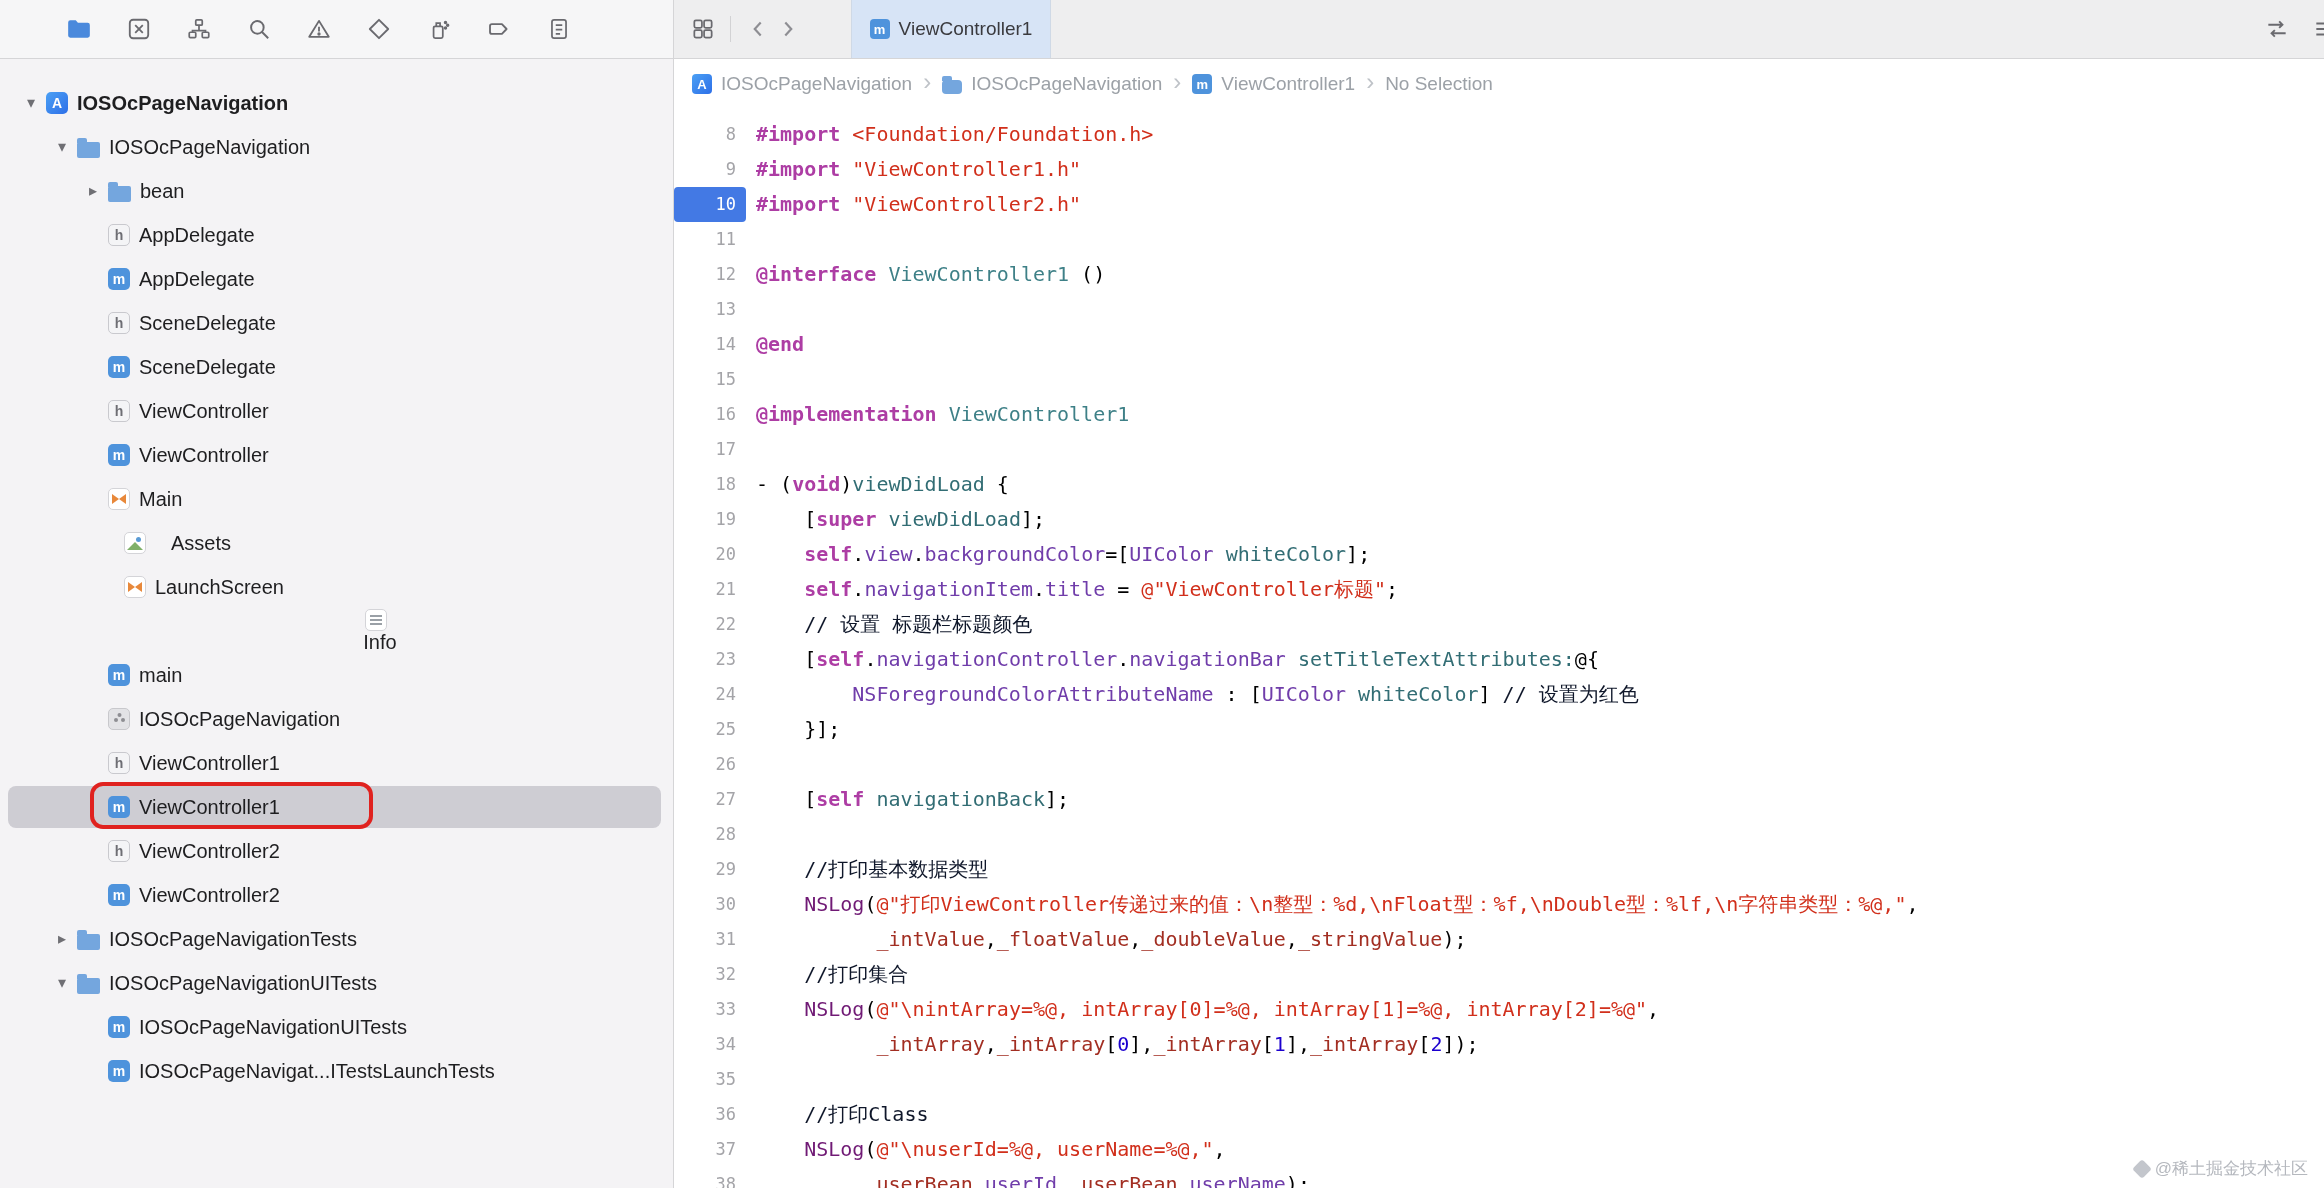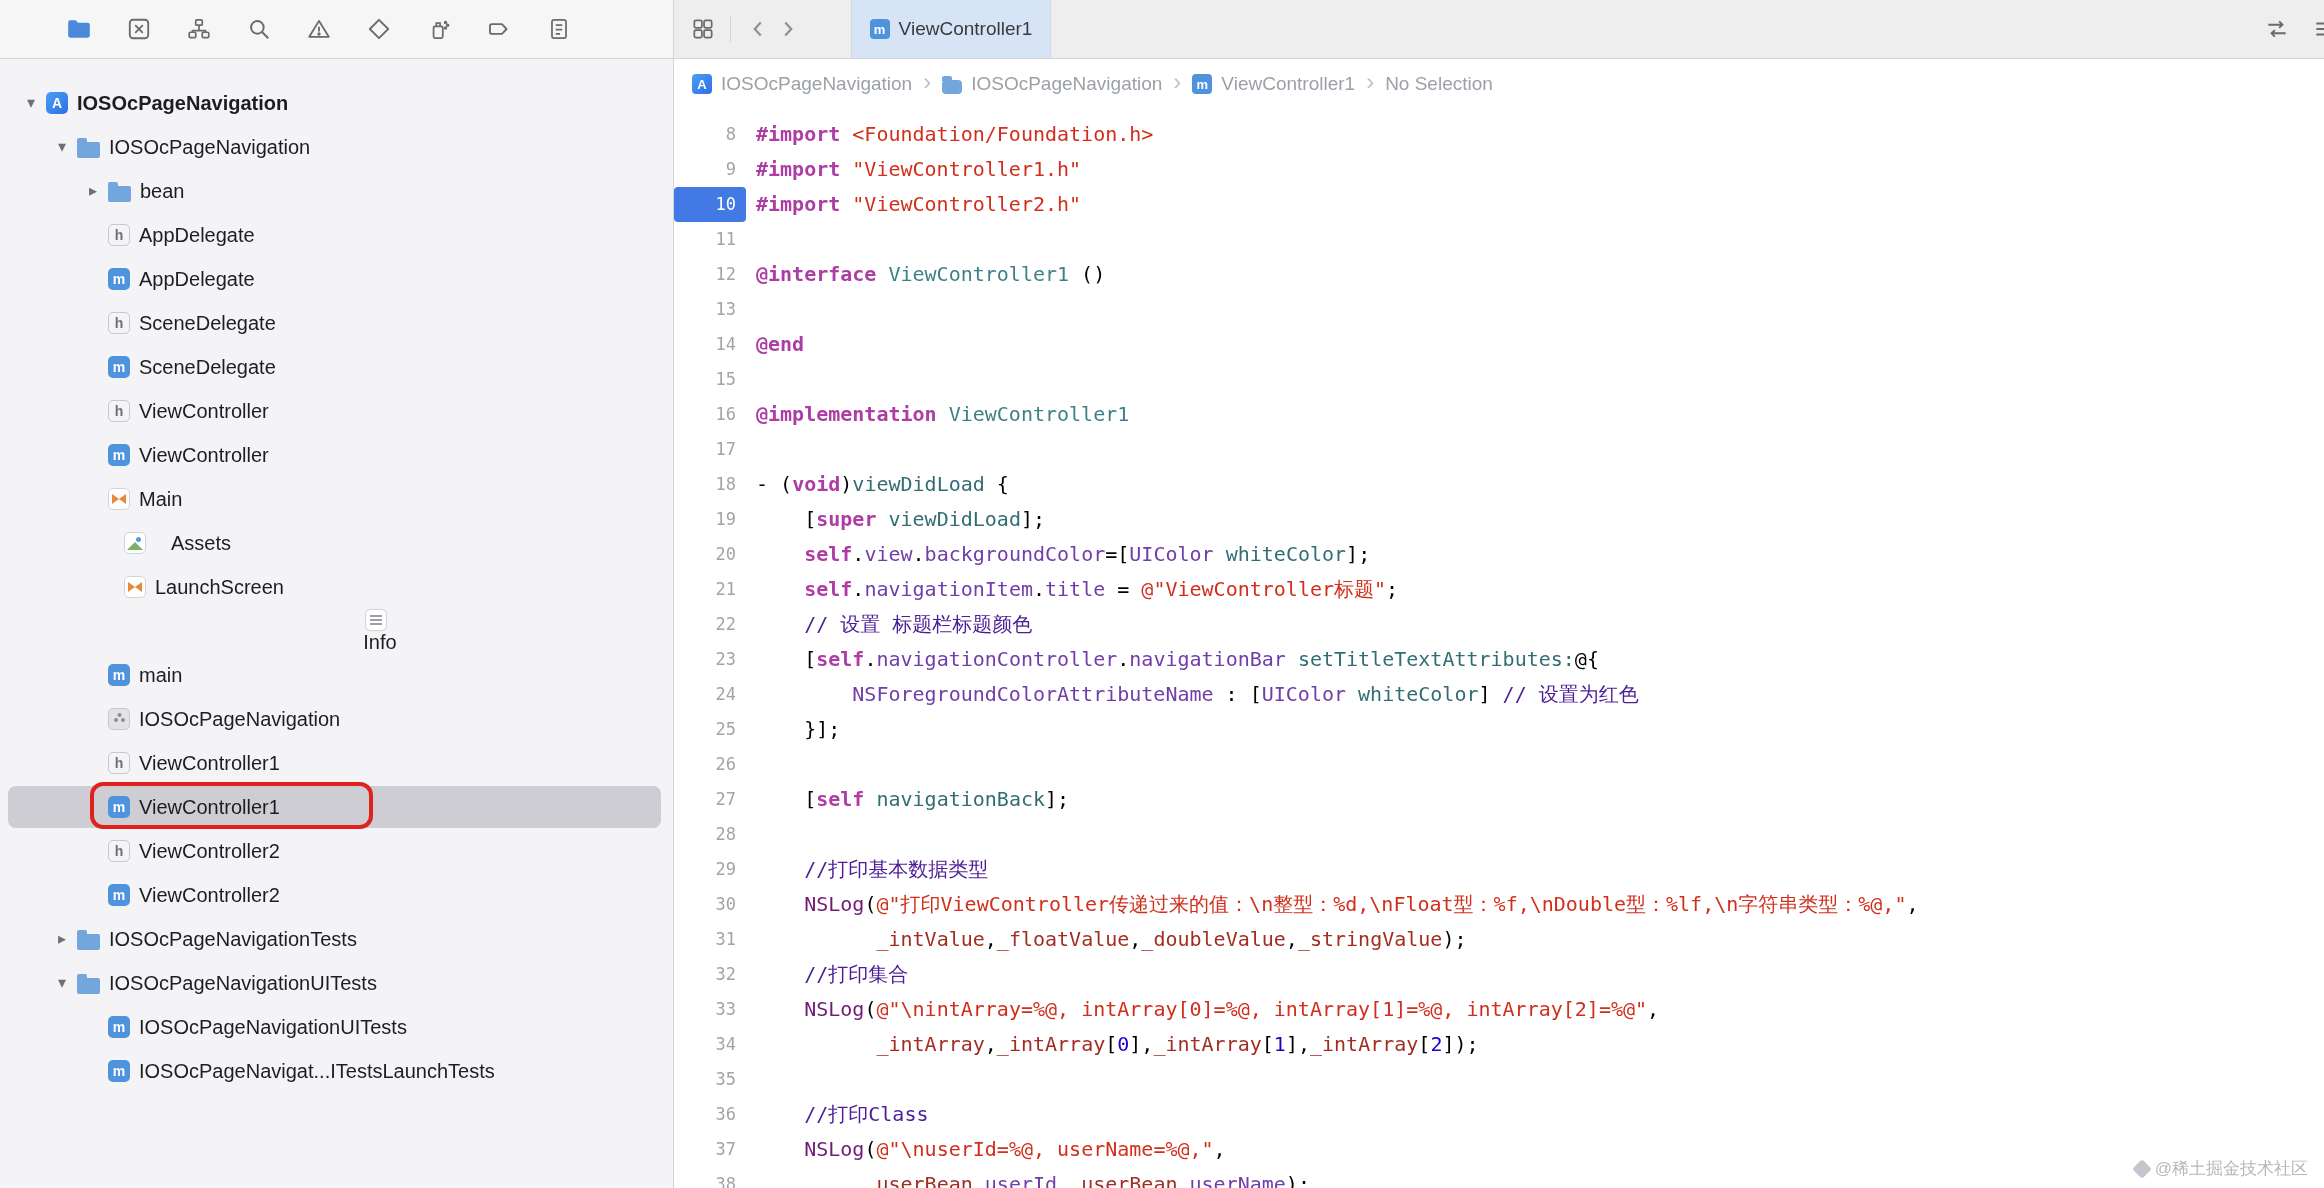--- a/index.html
+++ b/index.html
@@ -54,21 +54,21 @@
   .breadcrumb{height:50px;flex:none;display:flex;align-items:center;gap:9px;padding-left:18px;background:#fff;}
   .bc-item{font-size:19px;color:#9ca1a7;white-space:nowrap;}
   .bc-sep{font-size:24px;color:#bfc3c8;margin:0 2px;line-height:1;padding-bottom:4px;}
   .code-area{flex:1;overflow:hidden;padding-top:8px;font-family:"DejaVu Sans Mono","Liberation Mono",monospace;font-size:20px;}
   .code-row{display:flex;height:35px;align-items:center;}
   .ln{width:72px;flex:none;text-align:right;padding-right:10px;font-size:17px;color:#a4a4a8;font-family:"DejaVu Sans Mono","Liberation Mono",monospace;height:35px;line-height:35px;box-sizing:border-box;}
   .ln.active{background:#4379e4;color:#fff;border-radius:4px;}
   .ct{white-space:pre;padding-left:10px;color:#000;line-height:35px;}
   .tk-k{color:#ad3da4;font-weight:700;}
   .tk-s{color:#d12f1b;}
-  .tk-c{color:#4c1d95;}
+  .tk-c{color:#0f172a;}
   .tk-t{color:#3e8087;}
   .tk-m{color:#326d74;}
   .tk-p{color:#703daa;text-align:right;}
   .tk-f{color:#701a75;}
   .tk-i{color:#a22e22;}
   .tk-n{color:#1c00cf;}
 
   .watermark{position:absolute;right:16px;bottom:8px;display:flex;align-items:center;gap:6px;color:#b5b8be;font-size:17px;z-index:10;}
   .wm-logo{width:14px;height:14px;background:#c3c6cc;border-radius:3px;transform:rotate(45deg);flex:none;}
 </style>

